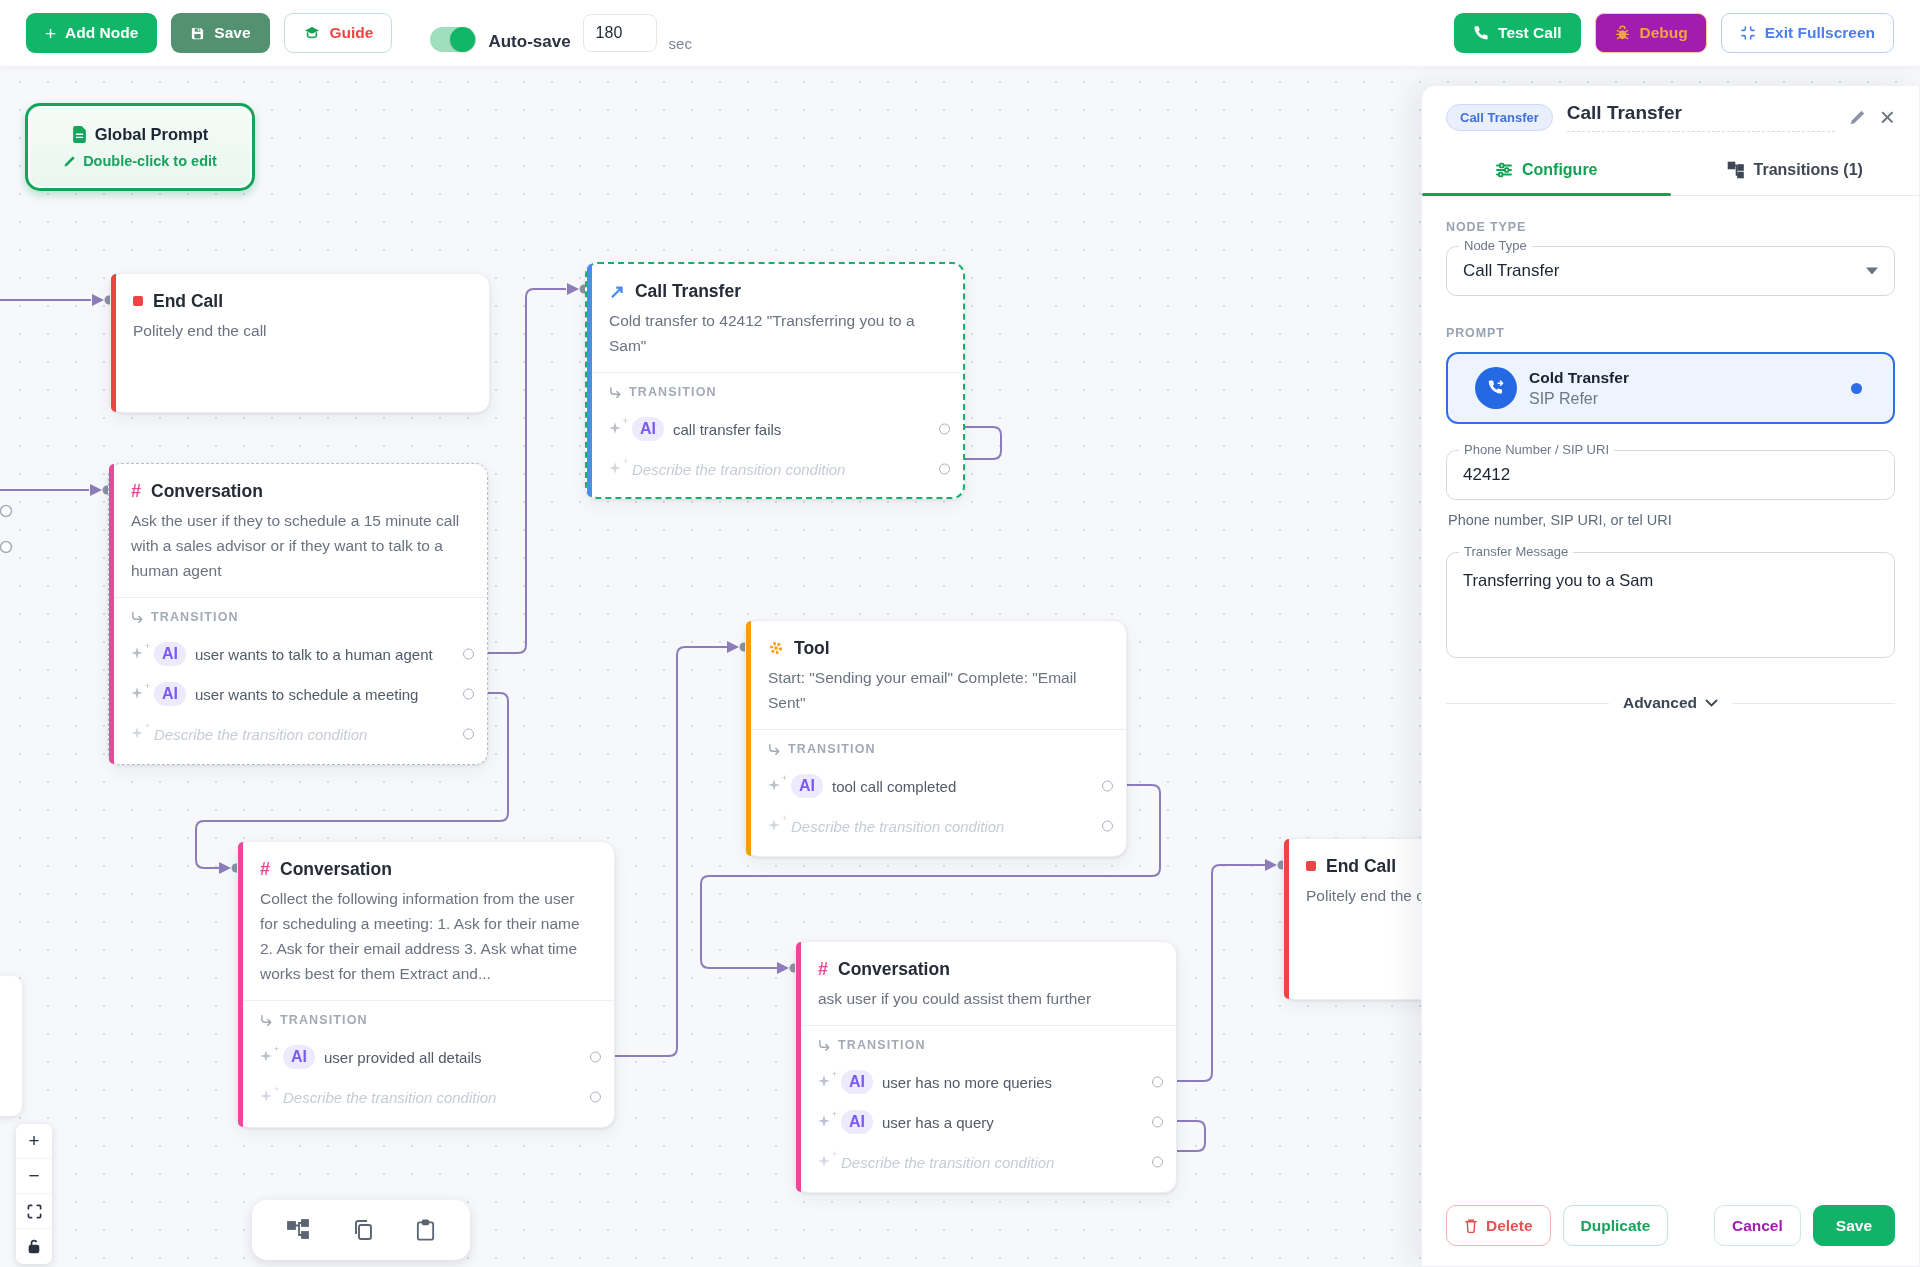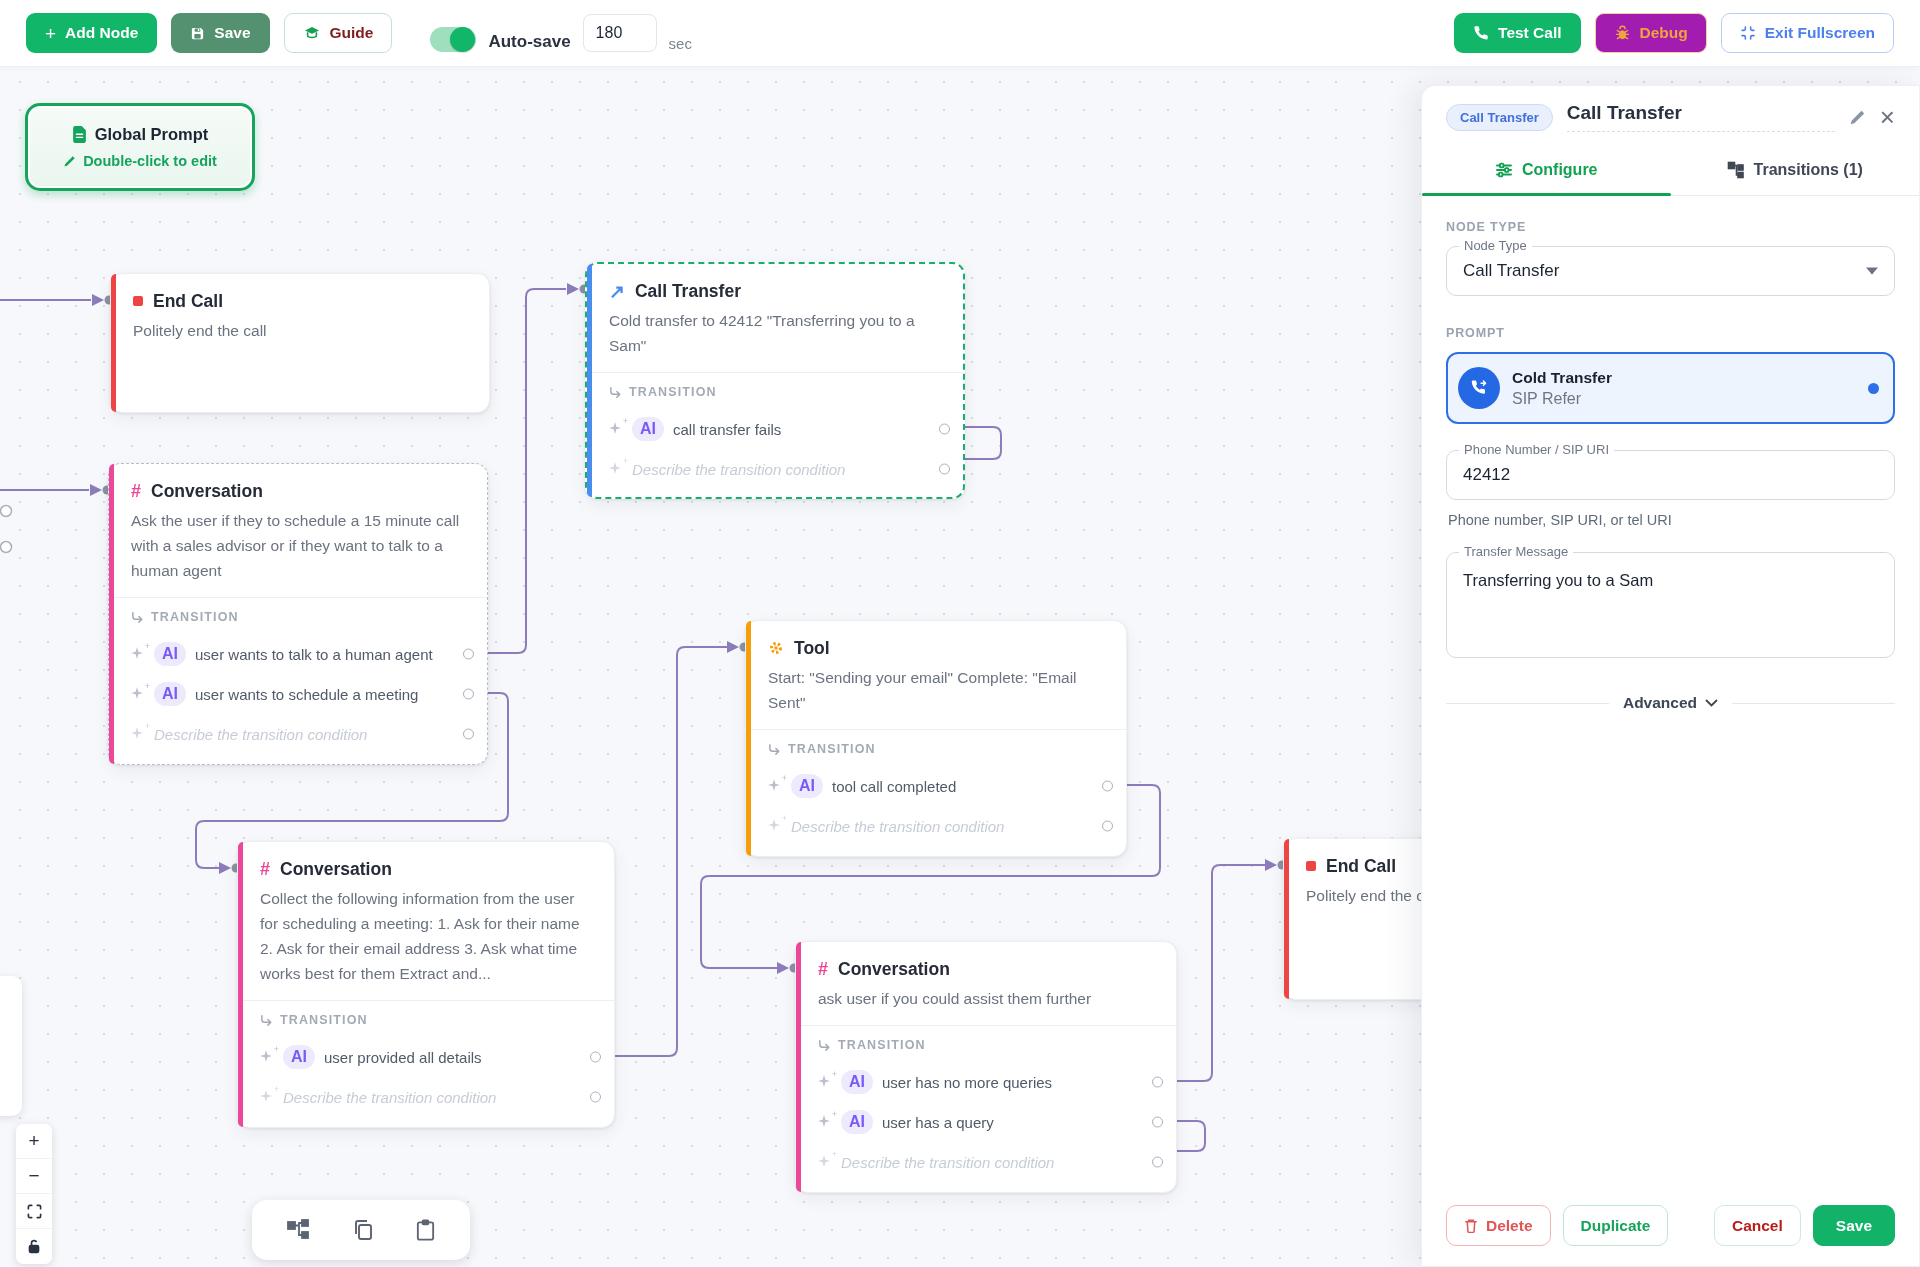--- a/index.html
+++ b/index.html
@@ -8,21 +8,21 @@
   .app { position:relative; width:1920px; height:1267px; }
 
   
   .toolbar { position:absolute; top:0; left:0; right:0; height:66px; background:#fff;
     display:flex; align-items:center; padding:0 26px; gap:14px; z-index:100;
     box-shadow:0 1px 0 #edeff3, 0 2px 6px rgba(30,40,70,.04); }
   .btn { display:inline-flex; align-items:center; gap:9px; height:40px; padding:0 18px;
     border-radius:9px; font-size:15.5px; font-weight:600; cursor:pointer; border:1px solid transparent; white-space:nowrap; }
   .btn-green { background:#12b669; color:#fff; }
   .btn-savegreen { background:#539170; color:#fff; }
-  .btn-outline-green { background:#fff; border-color:#bfe5cf; color:#7f1d1d; }
+  .btn-outline-green { background:#fff; border-color:#bfe5cf; color:#ef4444; }
   .btn-outline-orange { background:#a21caf; border-color:#f7d09c; color:#f0a33f; }
   .btn-outline-blue { background:#fff; border-color:#b9cef7; color:#4b7ff0; }
   .plus-glyph { font-size:19px; font-weight:400; line-height:1; }
   .autosave { display:flex; align-items:flex-end; gap:12px; margin-left:24px; }
   .toggle { width:46px; height:25px; border-radius:999px; background:#9fdfbd; position:relative; cursor:pointer; }
   .toggle::after { content:""; position:absolute; right:1px; top:0px; width:25px; height:25px;
     border-radius:50%; background:#12b669; box-shadow:0 1px 2px rgba(0,0,0,.15); }
   .autosave-label { font-size:17px; color:#2b3342; font-weight:600; }
   .autosave-input { width:74px; height:38px; border:1px solid #e3e6ea; border-radius:8px;
     font-size:16px; color:#1f2733; text-align:left; padding:0 12px; font-family:inherit; }
@@ -126,21 +126,21 @@
   .field { position:relative; border:1px solid #d6dade; border-radius:10px; background:#fff; }
   .field-label { position:absolute; top:-9px; left:12px; background:#fff; padding:0 5px;
     font-size:13px; color:#6d7788; }
   .field-value { padding:14px 16px; font-size:17px; color:#1c2433; }
   .caret { position:absolute; right:16px; top:50%; transform:translateY(-50%);
     width:0; height:0; border-left:6px solid transparent; border-right:6px solid transparent;
     border-top:7px solid #6b7280; }
   .cards { display:flex; gap:12px; }
   .card { flex:1; display:flex; align-items:center; gap:12px; padding:14px 12px;
     border-radius:12px; border:1px solid #e5e7eb; background:#fff; cursor:pointer; }
-  .card-selected { border:2px solid #2e6fe8; background:#edf4fe; padding:13px 10px; }
+  .card-selected { border:2px solid #2e6fe8; background:#edf4fe; padding:13px 27px; }
   .card-circle { width:42px; height:42px; border-radius:50%; flex:none;
     display:flex; align-items:center; justify-content:center; }
   .circle-blue { background:#2469e3; }
   .circle-orange { background:#e8501f; }
   .card-txt { flex:1; }
   .card-title { font-size:15.5px; font-weight:700; color:#182230; }
   .card-sub { font-size:16px; color:#6f7787; margin-top:3px; }
   .radio-dot { width:11px; height:11px; border-radius:50%; background:#2e6fe8; flex:none; margin-right:4px; }
   .helper { font-size:14.5px; color:#5f6b7a; margin:12px 2px 24px; }
   .textarea-box { position:relative; border:1px solid #d6dade; border-radius:10px; }
@@ -149,21 +149,21 @@
   .advanced { display:flex; align-items:center; gap:14px; margin-top:36px; color:#3c4654;
     font-size:15.5px; font-weight:600; cursor:pointer; }
   .advanced .rule { flex:1; height:1px; background:#e4e7eb; }
   .advanced .adv-inner { display:flex; align-items:center; gap:8px; }
   .panel-footer { position:absolute; left:0; right:0; bottom:0; padding:14px 24px 20px;
     display:flex; gap:12px; background:#fff; }
   .fbtn { height:41px; padding:0 17px; border-radius:10px; font-size:15.5px; font-weight:600;
     display:inline-flex; align-items:center; gap:8px; cursor:pointer; background:#fff; border:1px solid; }
   .fbtn-delete { border-color:#f3b4b4; color:#e25555; }
   .fbtn-duplicate { border-color:#bfe8cf; color:#17a35b; }
-  .fbtn-cancel { border-color:#cdebd9; color:#b91c1c; margin-left:auto;justify-content:flex-end; }
+  .fbtn-cancel { border-color:#cdebd9; color:#a21caf; margin-left:auto;justify-content:flex-end; }
   .fbtn-save { background:#12b269; border-color:#12b269; color:#fff; padding:0 22px; }
 </style>
 </head>
 <body>
 
 <div class="app">
 
   <div class="toolbar">
     <div class="btn btn-green">
       <span class="plus-glyph">+</span>

